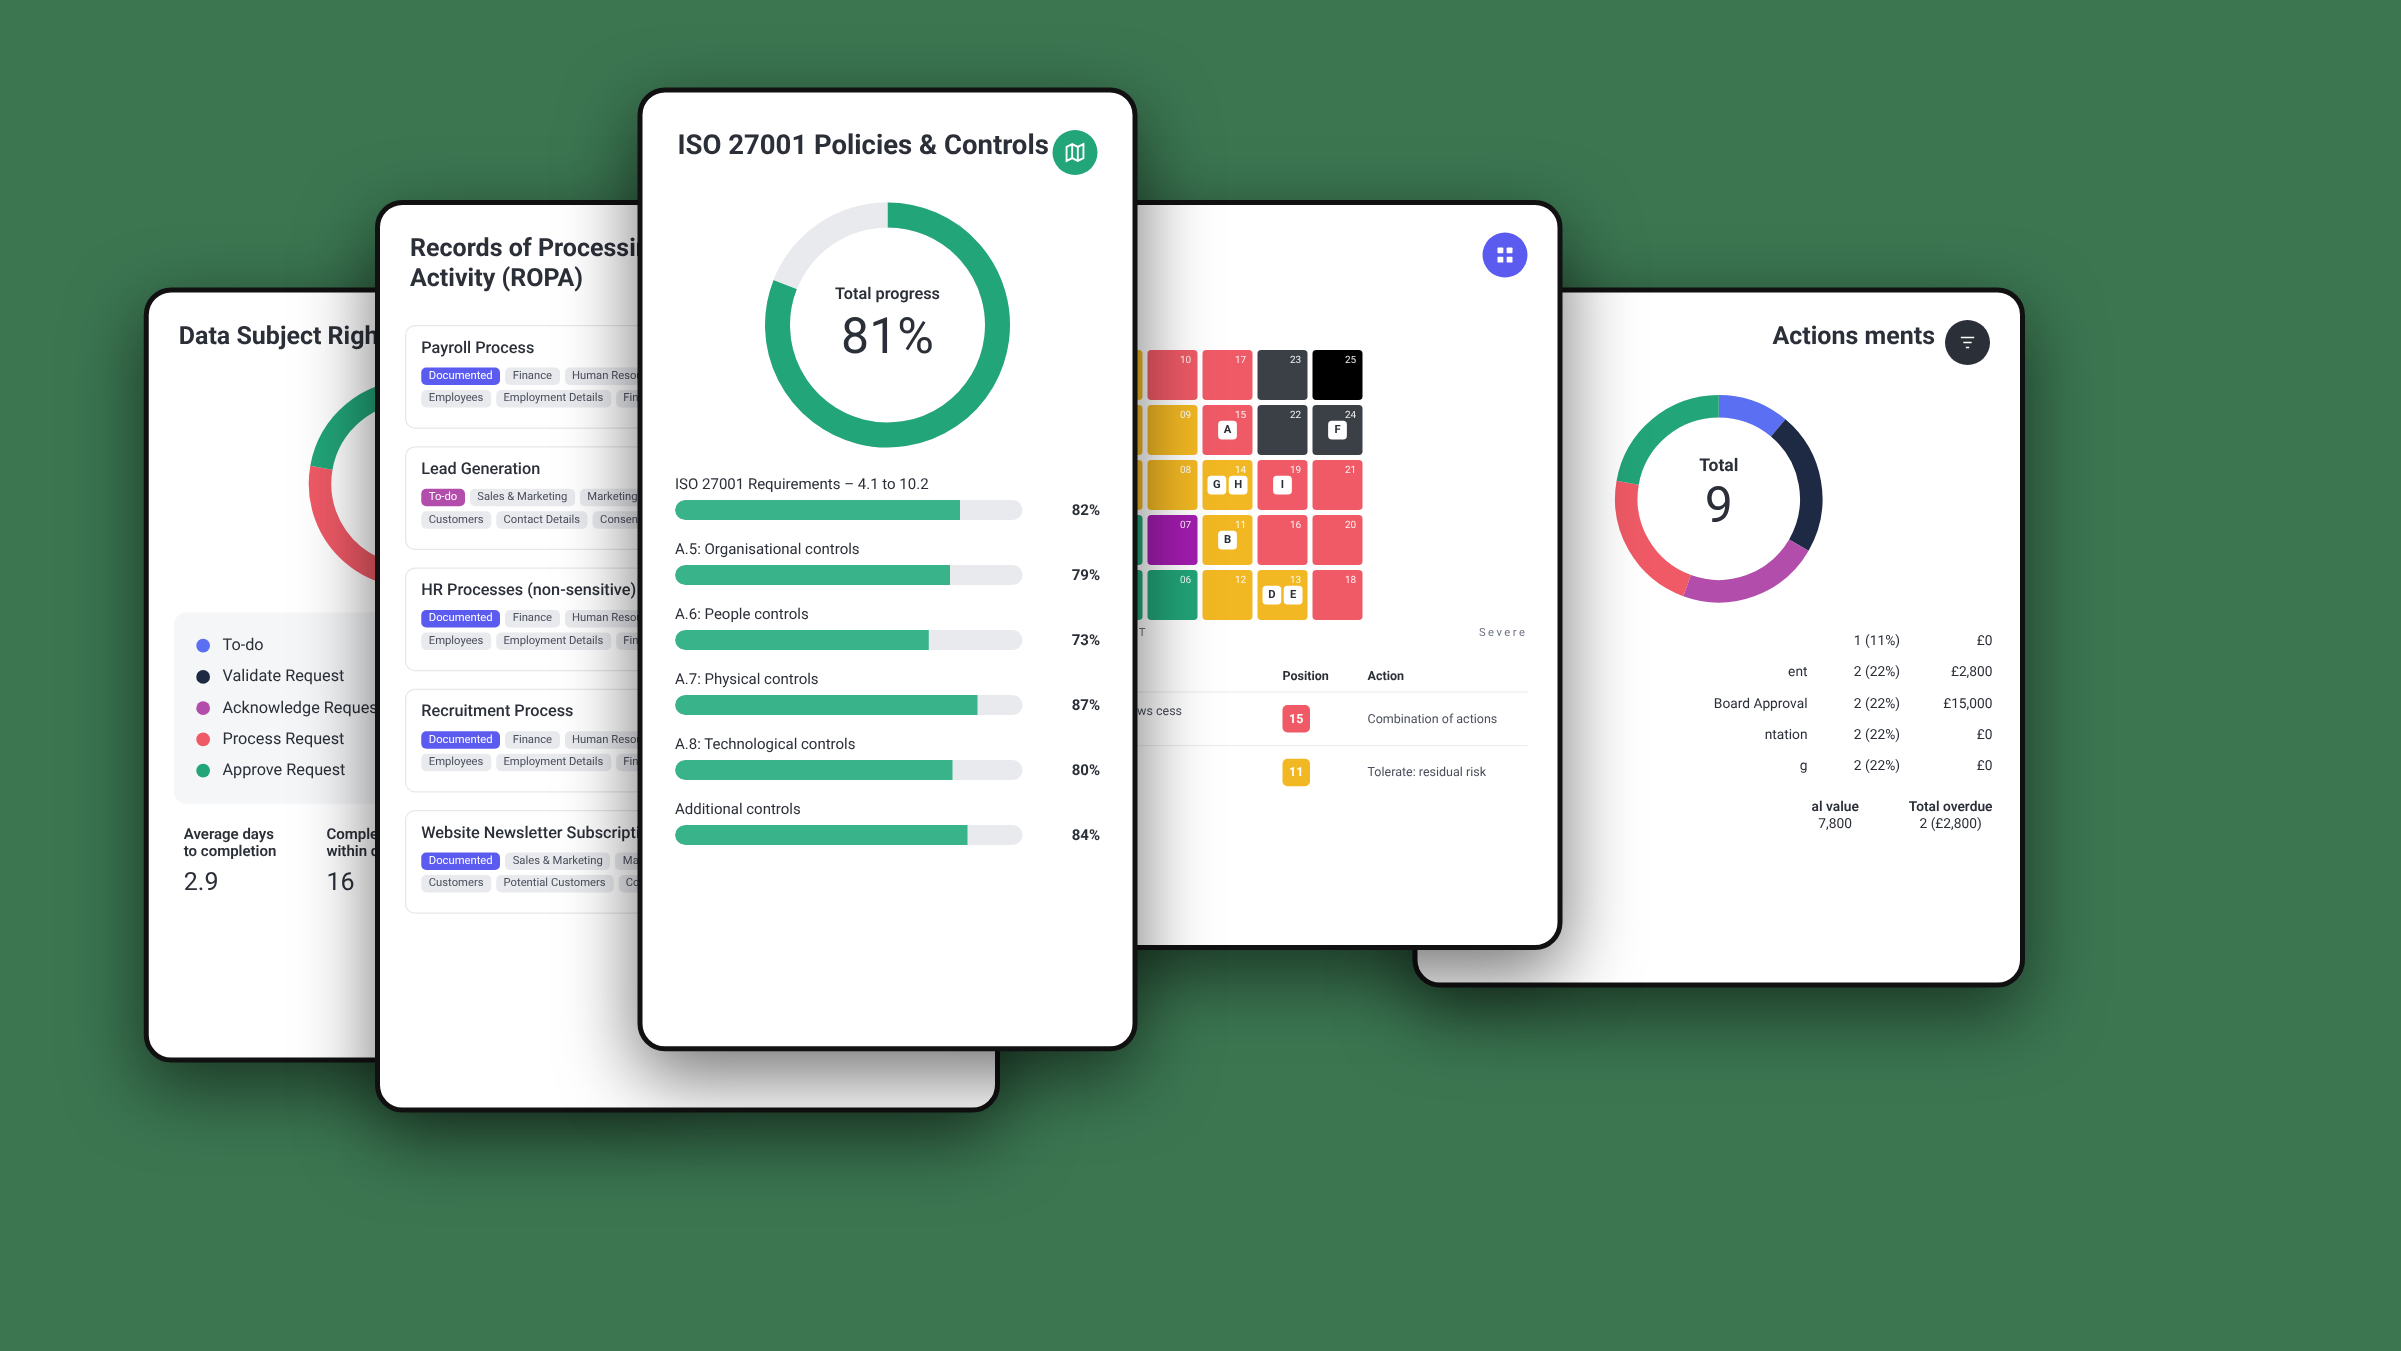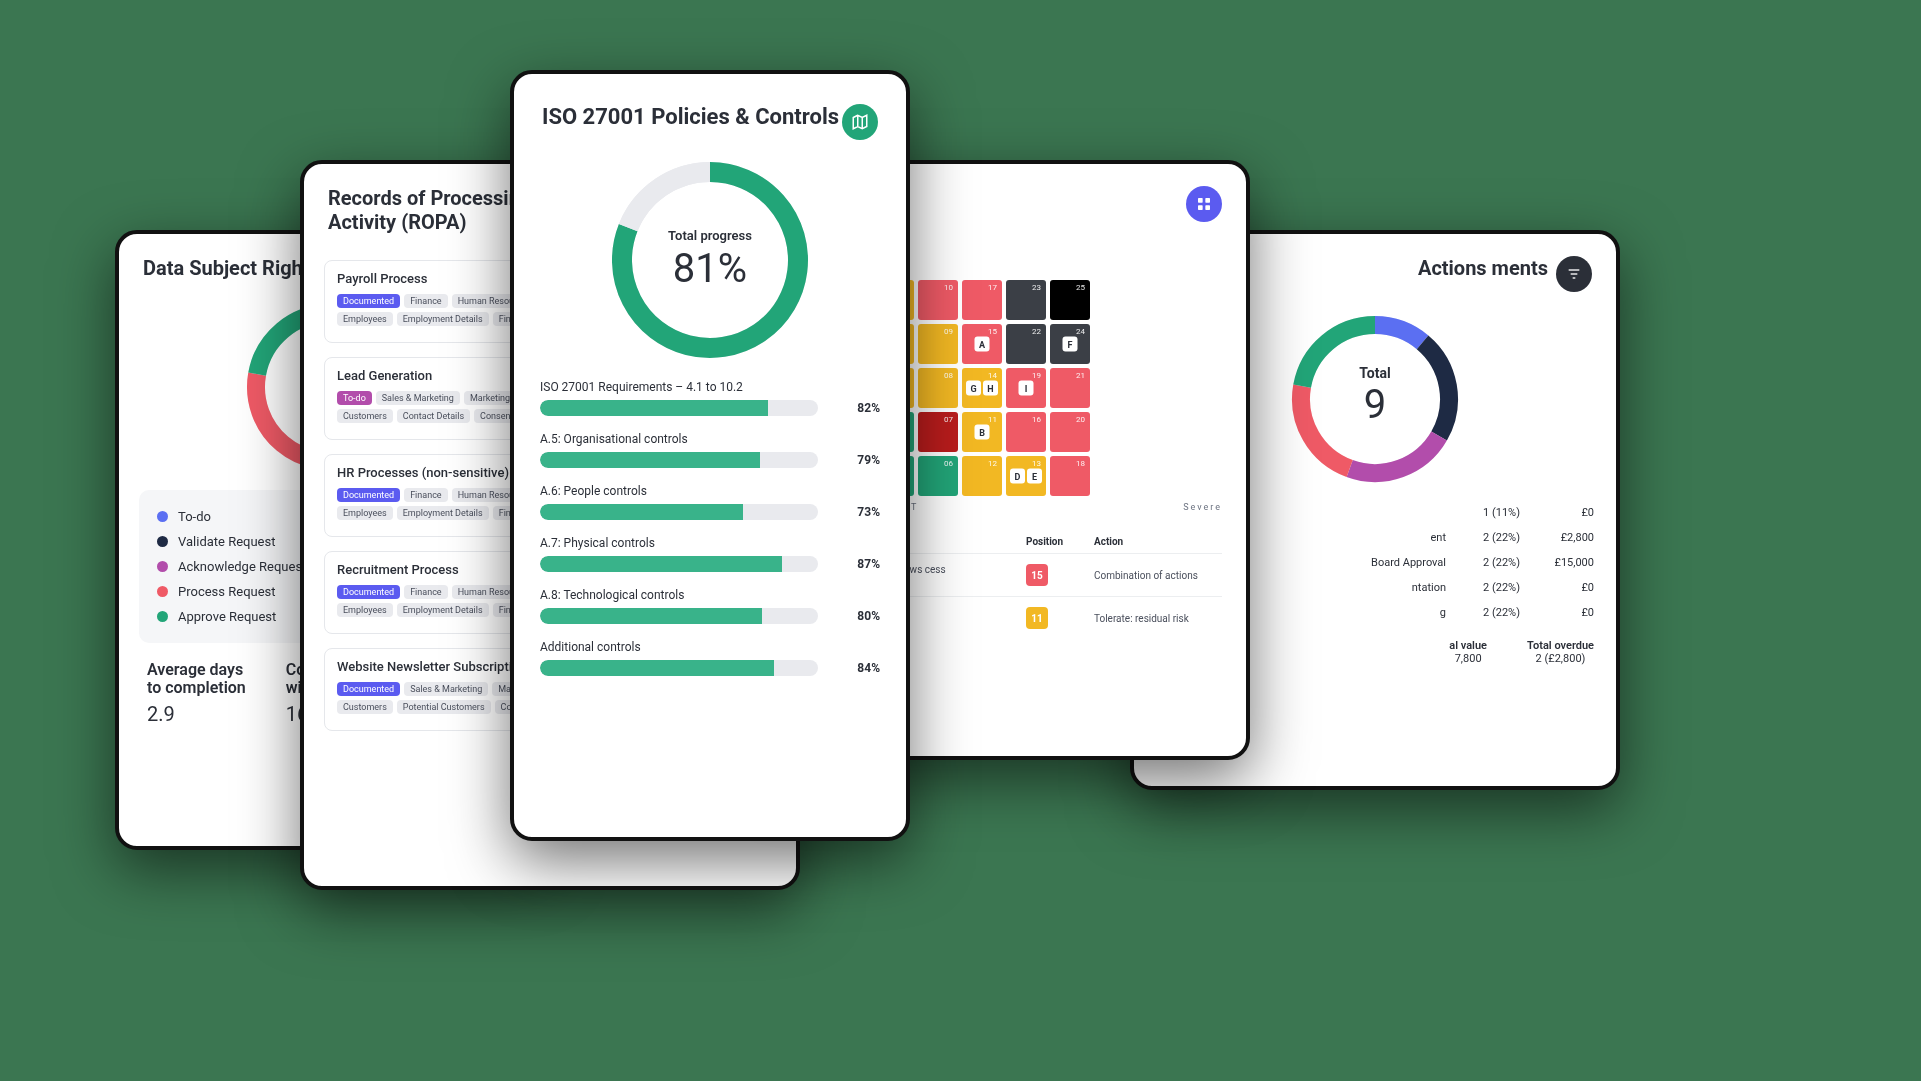--- a/index.html
+++ b/index.html
@@ -34,21 +34,21 @@
   .icon-badge.purple { background:#5b5bf0; }
   .icon-badge.dark { background:#2b2f38; }
 
   
   .donut-wrap { display:flex; justify-content:center; padding: 14px 0 8px; }
   .donut-center { position:absolute; left:50%; top:50%; transform:translate(-50%,-50%); text-align:center; }
   .dsr-legend { background:#f5f6f8; margin: 10px 20px; border-radius:10px; padding: 14px 18px; }
   .legend-row { display:flex; align-items:center; gap:10px; font-size:13px; color:#2b2f38; padding:5px 0; }
   .dot { width:11px; height:11px; border-radius:50%; display:inline-block; }
   .dsr-stats { display:flex; gap:40px; padding: 8px 28px; justify-content:flex-start; }
-  .dsr-stat .lab { font-size:16px; font-weight:600; color:#2b2f38; line-height:1.15; }
+  .dsr-stat .lab { font-size:12px; font-weight:600; color:#2b2f38; line-height:1.15; }
   .dsr-stat .val { font-size:20px; font-weight:400; margin-top:4px; }
 
   
   .ropa-item { border:1px solid #e5e7eb; border-radius:8px; margin: 0 20px 14px; padding: 10px 12px 12px; }
   .ropa-item .pname { font-size:13px; font-weight:500; margin-bottom:8px; }
   .tagrow { display:flex; flex-wrap:wrap; gap:4px; margin-bottom:4px; }
   .tag { font-size:9px; padding:2px 6px; border-radius:4px; background:#e9eaee; color:#4a4f5c; white-space:nowrap; }
   .tag.status-doc { background:#5b5bf0; color:#fff; }
   .tag.status-todo { background:#b24dab; color:#fff; }
 
@@ -367,21 +367,21 @@
       <div class="risk-cell" style="background: rgb(239, 90, 102);">
         <span class="num">19</span>
         <span class="mk">I</span>
       </div>
       <div class="risk-cell" style="background: rgb(239, 90, 102);">
         <span class="num">21</span>
       </div>
       <div class="risk-cell" style="background: rgb(34, 165, 120);">
         <span class="num">02</span>
       </div>
-      <div class="risk-cell" style="background: #b91c1c;">
+      <div class="risk-cell" style="background: #a21caf;">
         <span class="num">07</span>
       </div>
       <div class="risk-cell" style="background: rgb(242, 184, 35);">
         <span class="num">11</span>
         <span class="mk">B</span>
       </div>
       <div class="risk-cell" style="background: rgb(239, 90, 102);">
         <span class="num">16</span>
       </div>
       <div class="risk-cell" style="background: rgb(239, 90, 102);">

